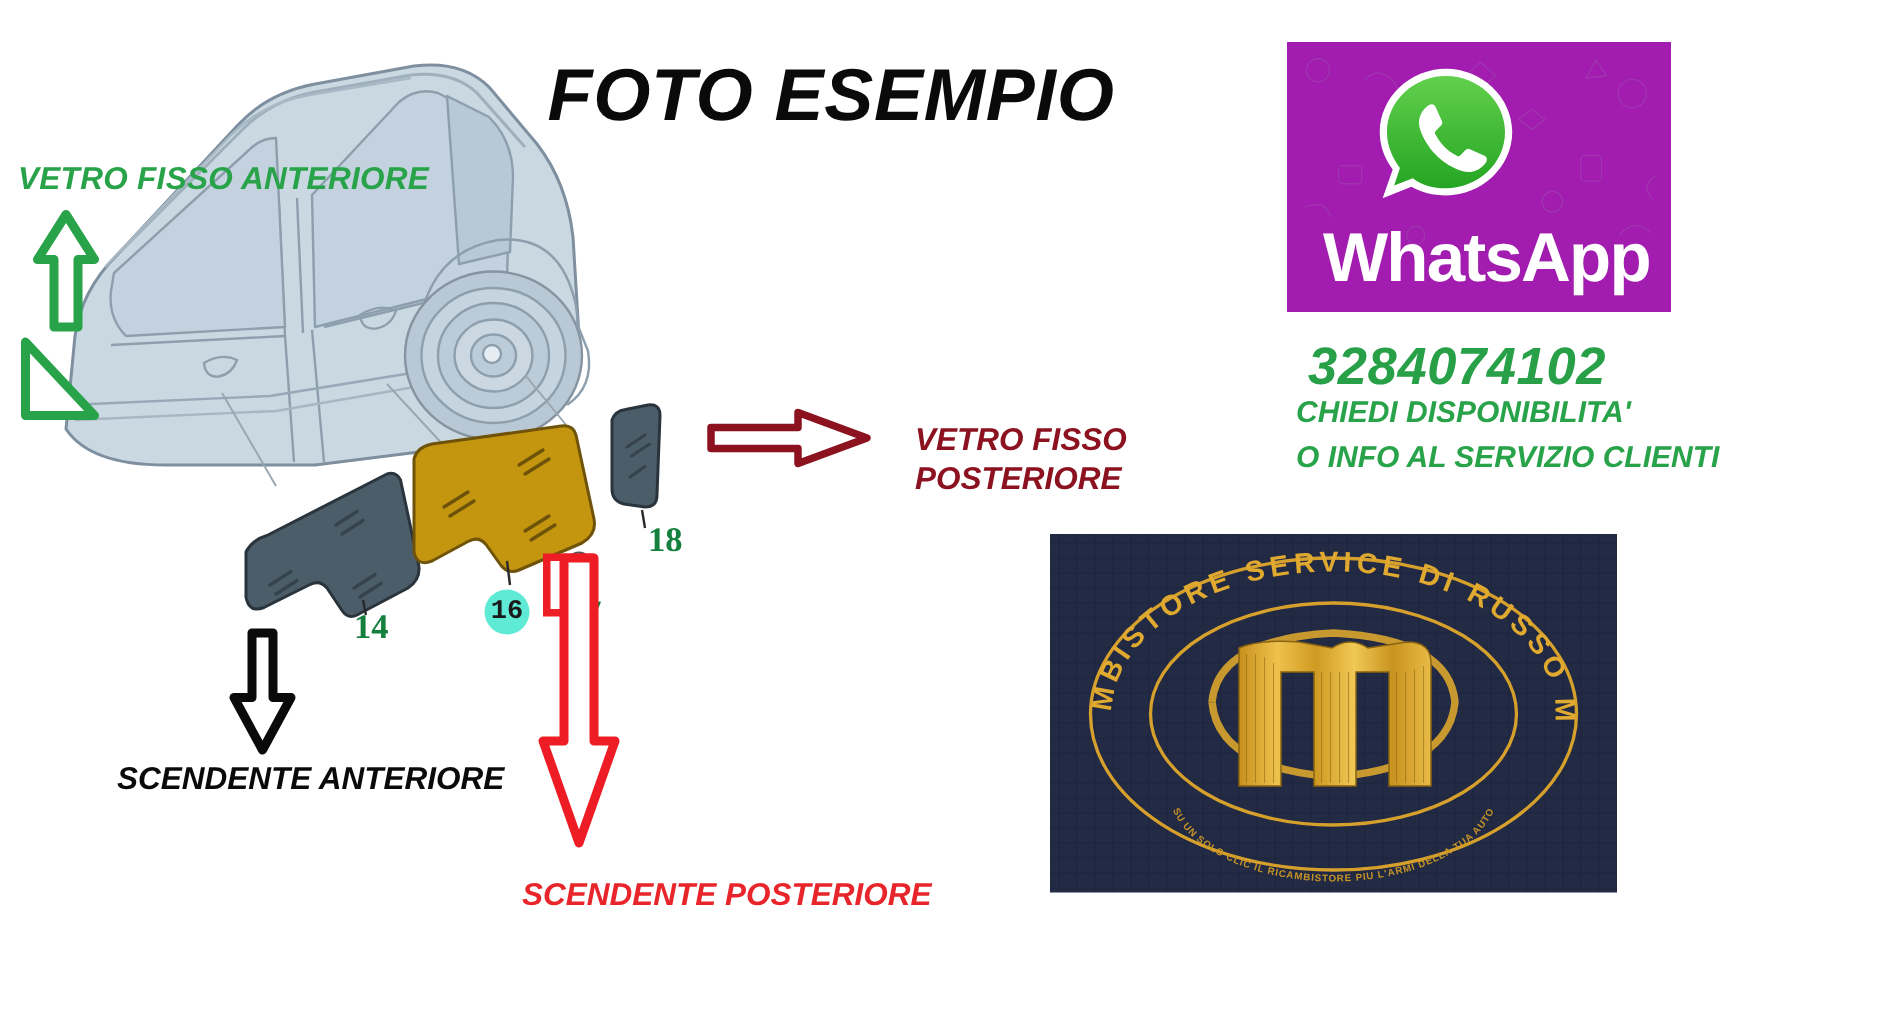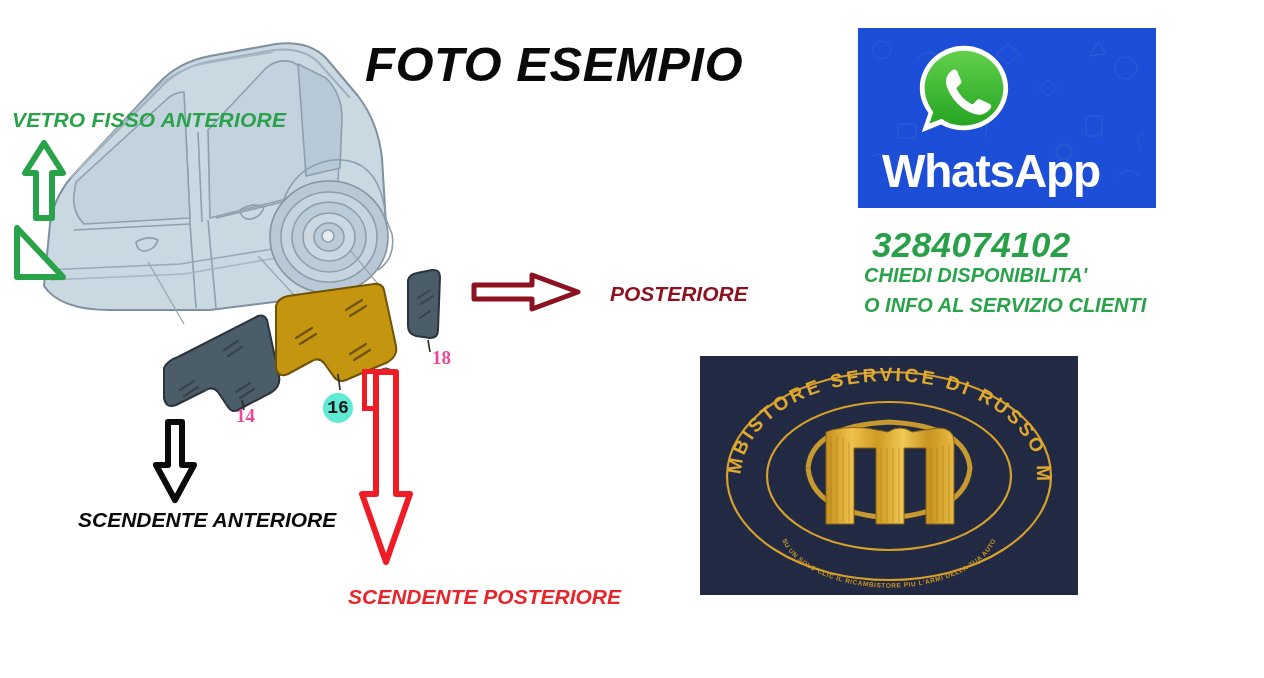--- a/index.html
+++ b/index.html
@@ -86,23 +86,23 @@
   #arrow-green-up     { left: 22px;  top: 140px; }
   #triangle-green     { left: 8px;   top: 222px; }
   #arrow-darkred-right{ left: 470px; top: 270px; }
   #arrow-black-down   { left: 152px; top: 418px; }
   #arrow-red-down     { left: 358px; top: 368px; }
 
   
   #whatsapp-banner {
     left: 858px;
     top: 28px;
-    width: 298px;
+    width: 256px;
     height: 180px;
-    background: #1d4ed8;
+    background: #a21caf;
     overflow: hidden;
   }
   #wa-pattern {
     position: absolute;
     inset: 0;
     opacity: 0.16;
   }
   #wa-logo-circle {
     position: absolute;
     left: 58px;
@@ -151,22 +151,22 @@
     height: 239px;
     background: #232a44;
     overflow: hidden;
   }
   #emblem-weave { position: absolute; inset: 0; opacity: 0.35; }
 
   
   .part-num {
     font-family: "Liberation Serif", serif;
     font-weight: bold;
-    font-size: 19px;
-    color: #ec4899;
+    font-size: 23px;
+    color: #15803d;
   }
   #part-14 { left: 236px; top: 405px; }
   #part-18 { left: 432px; top: 347px; }
   #part-17 { left: 378px; top: 396px; }
   #badge-16 {
     left: 323px;
     top: 393px;
     width: 30px;
     height: 30px;
     border-radius: 50%;
@@ -324,20 +324,21 @@
     <svg width="56" height="200" viewBox="0 0 56 200">
       <path d="M18 4 L38 4 L38 126 L52 126 L28 194 L4 126 L18 126 Z" fill="#ffffff" stroke="#ee1c24" stroke-width="6" stroke-linejoin="round"></path>
     </svg>
   </div>
 
   <div class="abs" id="title">FOTO ESEMPIO</div>
 
   <div class="abs green-label" id="lbl-vetro-fisso-ant">VETRO FISSO ANTERIORE</div>
 
   <div class="abs darkred-label" id="lbl-vetro-fisso-post">
+    <div>VETRO FISSO</div>
     <div>POSTERIORE</div>
   </div>
 
   <div class="abs" id="lbl-scendente-ant">SCENDENTE ANTERIORE</div>
 
   <div class="abs" id="lbl-scendente-post">SCENDENTE POSTERIORE</div>
 
   <div class="abs" id="whatsapp-banner">
     <svg id="wa-pattern" viewBox="0 0 298 180" preserveAspectRatio="none">
       <g stroke="#8fb7ad" stroke-width="1" fill="none">

